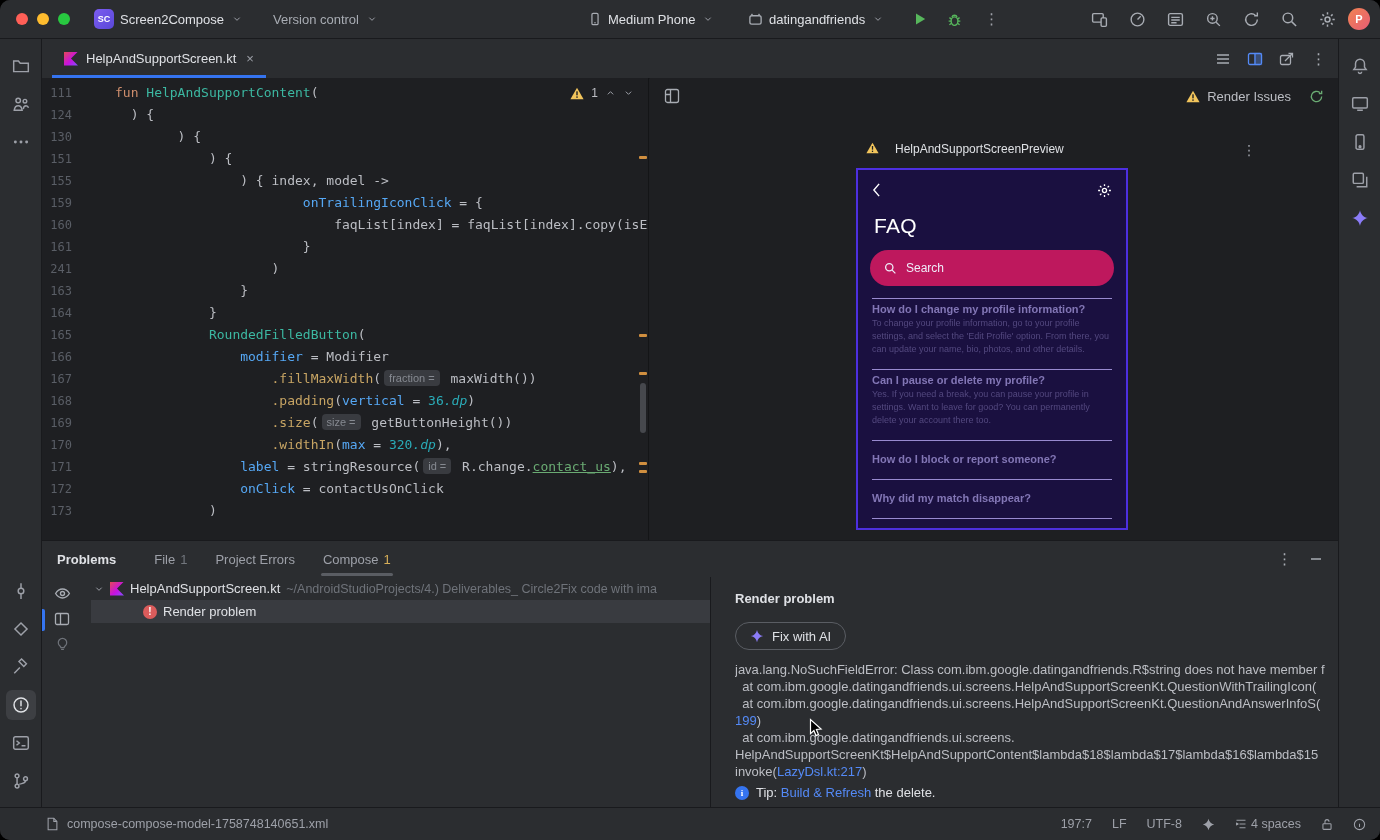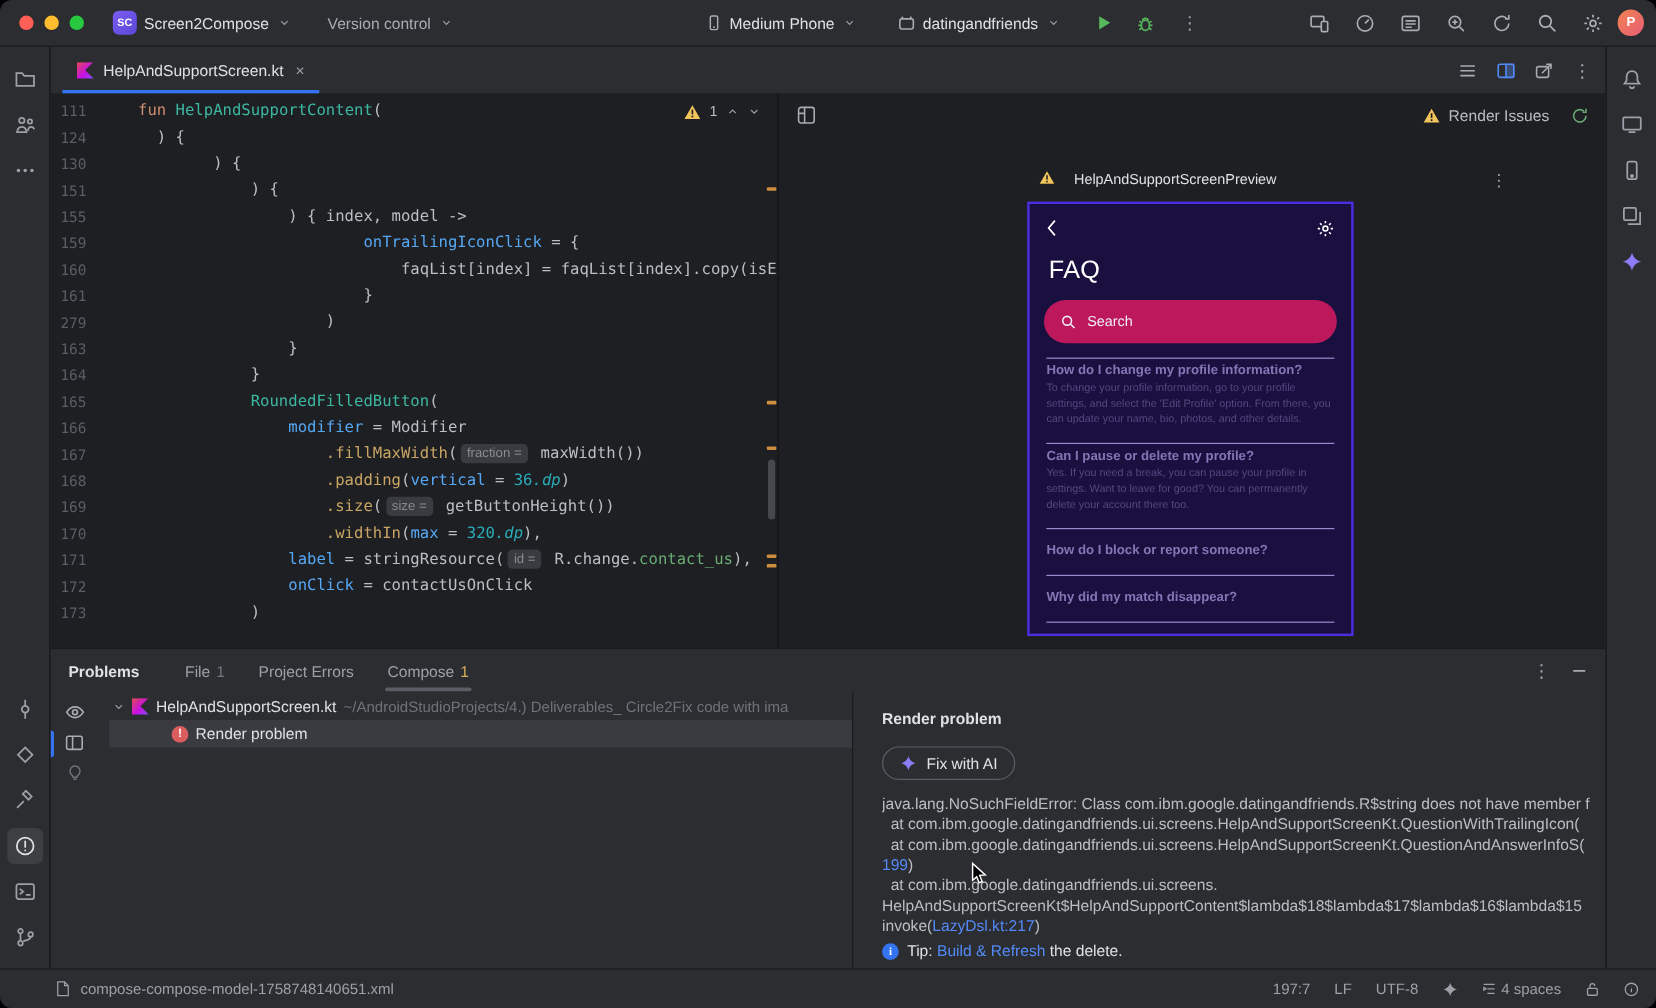--- a/index.html
+++ b/index.html
@@ -41,21 +41,21 @@
   .editor{position:absolute;left:0;top:39px;width:607px;height:462px;background:#1e1f22;overflow:hidden;border-right:1px solid #141517;font-family:"DejaVu Sans Mono","Liberation Mono",monospace;font-size:13px;padding-top:4px;box-sizing:border-box}
   .cl{height:22px;line-height:22px;white-space:pre;display:flex}
   .ln{flex:none;width:62px;padding-right:32px;box-sizing:border-box;text-align:right;color:#5a5e66;font-size:12px}
   .ct{margin-left:11px;white-space:pre}
   .tk-kw{color:#cf8e6d}
   .tk-fn{color:#3cb8a2}
   .tk-arg{color:#56a8f5}
   .tk-ext{color:#c8a564;}
   .tk-num{color:#2aacb8}
   .tk-dp{color:#2aacb8;font-style:italic}
-  .tk-res{color:#6aab73;}
+  .tk-res{color:#6aab73;text-decoration:underline}
   .tk-pl{color:#bcbec4}
   .tk-hint{display:inline-block;background:#393b40;color:#868a91;border-radius:4px;padding:0 5px;font-size:11px;line-height:16px;font-family:"Liberation Sans",sans-serif;margin:0 3px;transform:translateY(-1px)}
   .inspections{position:absolute;right:14px;top:8px;display:flex;align-items:center;gap:7px;font-family:"Liberation Sans",sans-serif;font-size:12px;color:#bcbec4}
   .scrollbar{position:absolute;right:2px;top:305px;width:6px;height:50px;background:#46484d;border-radius:3px}
   .stripe{position:absolute;right:1px;width:8px;height:3px;background:#cf8e3f;border-radius:1px}
 
   
   .preview{position:absolute;left:608px;top:39px;right:0;height:462px;background:#1e1f22;overflow:hidden}
   .pv-toolbar{position:absolute;top:0;left:0;right:0;height:36px;display:flex;align-items:center;padding:0 14px;box-sizing:border-box;gap:8px}
   .pv-issues{margin-left:auto;display:flex;align-items:center;gap:7px;color:#bcbec4;font-size:13px}
@@ -359,21 +359,21 @@
     <div class="editor">
       <div>
           <div class="cl"><span class="ln">111</span><span class="ct" style="padding-left: 0ch;"><span class="tk-kw">fun </span><span class="tk-fn">HelpAndSupportContent</span><span class="tk-pl">(</span></span></div>
           <div class="cl"><span class="ln">124</span><span class="ct" style="padding-left: 2ch;"><span class="tk-pl">) {</span></span></div>
           <div class="cl"><span class="ln">130</span><span class="ct" style="padding-left: 8ch;"><span class="tk-pl">) {</span></span></div>
           <div class="cl"><span class="ln">151</span><span class="ct" style="padding-left: 12ch;"><span class="tk-pl">) {</span></span></div>
           <div class="cl"><span class="ln">155</span><span class="ct" style="padding-left: 16ch;"><span class="tk-pl">) { index, model -&gt;</span></span></div>
           <div class="cl"><span class="ln">159</span><span class="ct" style="padding-left: 24ch; text-align: center;"><span class="tk-arg">onTrailingIconClick</span><span class="tk-pl"> = {</span></span></div>
           <div class="cl"><span class="ln">160</span><span class="ct" style="padding-left: 28ch;"><span class="tk-pl">faqList[index] = faqList[index].copy(isExpanded</span></span></div>
           <div class="cl"><span class="ln">161</span><span class="ct" style="padding-left: 24ch;"><span class="tk-pl">}</span></span></div>
-          <div class="cl"><span class="ln">279</span><span class="ct" style="padding-left: 20ch;"><span class="tk-pl">)</span></span></div>
+          <div class="cl"><span class="ln">241</span><span class="ct" style="padding-left: 20ch;"><span class="tk-pl">)</span></span></div>
           <div class="cl"><span class="ln">163</span><span class="ct" style="padding-left: 16ch;"><span class="tk-pl">}</span></span></div>
           <div class="cl"><span class="ln">164</span><span class="ct" style="padding-left: 12ch;"><span class="tk-pl">}</span></span></div>
           <div class="cl"><span class="ln">165</span><span class="ct" style="padding-left: 12ch;"><span class="tk-fn">RoundedFilledButton</span><span class="tk-pl">(</span></span></div>
           <div class="cl"><span class="ln">166</span><span class="ct" style="padding-left: 16ch;"><span class="tk-arg">modifier</span><span class="tk-pl"> = Modifier</span></span></div>
           <div class="cl"><span class="ln">167</span><span class="ct" style="padding-left: 20ch;"><span class="tk-ext">.fillMaxWidth</span><span class="tk-pl">(</span><span class="tk-hint">fraction =</span><span class="tk-pl"> maxWidth())</span></span></div>
           <div class="cl"><span class="ln">168</span><span class="ct" style="padding-left: 20ch;"><span class="tk-ext">.padding</span><span class="tk-pl">(</span><span class="tk-arg">vertical</span><span class="tk-pl"> = </span><span class="tk-num">36</span><span class="tk-dp">.dp</span><span class="tk-pl">)</span></span></div>
           <div class="cl"><span class="ln">169</span><span class="ct" style="padding-left: 20ch;"><span class="tk-ext">.size</span><span class="tk-pl">(</span><span class="tk-hint">size =</span><span class="tk-pl"> getButtonHeight())</span></span></div>
           <div class="cl"><span class="ln">170</span><span class="ct" style="padding-left: 20ch;"><span class="tk-ext">.widthIn</span><span class="tk-pl">(</span><span class="tk-arg">max</span><span class="tk-pl"> = </span><span class="tk-num">320</span><span class="tk-dp">.dp</span><span class="tk-pl">),</span></span></div>
           <div class="cl"><span class="ln">171</span><span class="ct" style="padding-left: 16ch;"><span class="tk-arg">label</span><span class="tk-pl"> = stringResource(</span><span class="tk-hint">id =</span><span class="tk-pl"> R.change.</span><span class="tk-res">contact_us</span><span class="tk-pl">),</span></span></div>
           <div class="cl"><span class="ln">172</span><span class="ct" style="padding-left: 16ch;"><span class="tk-arg">onClick</span><span class="tk-pl"> = contactUsOnClick</span></span></div>

